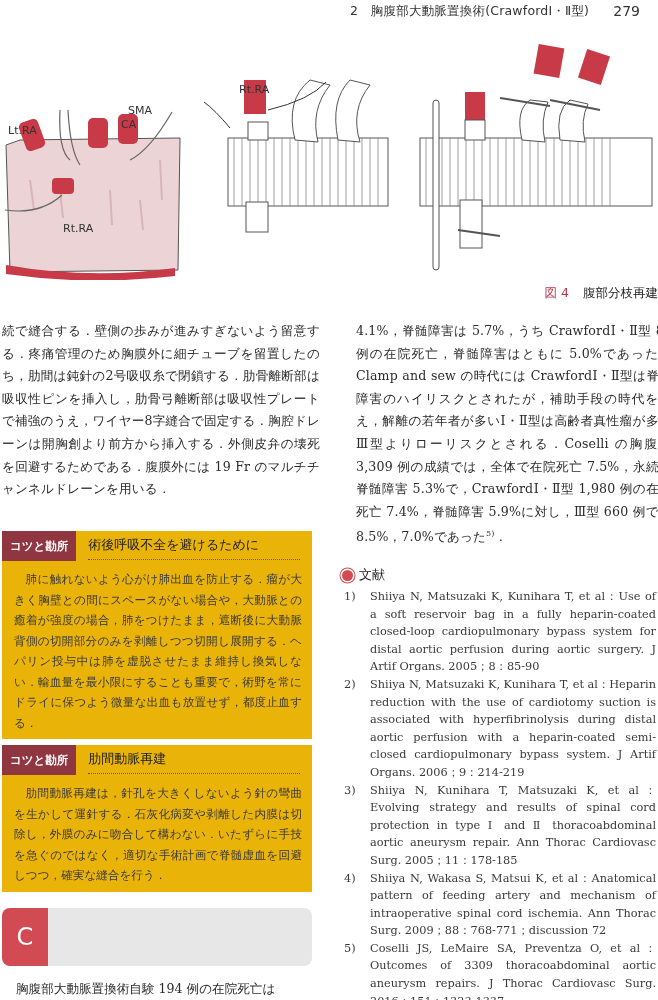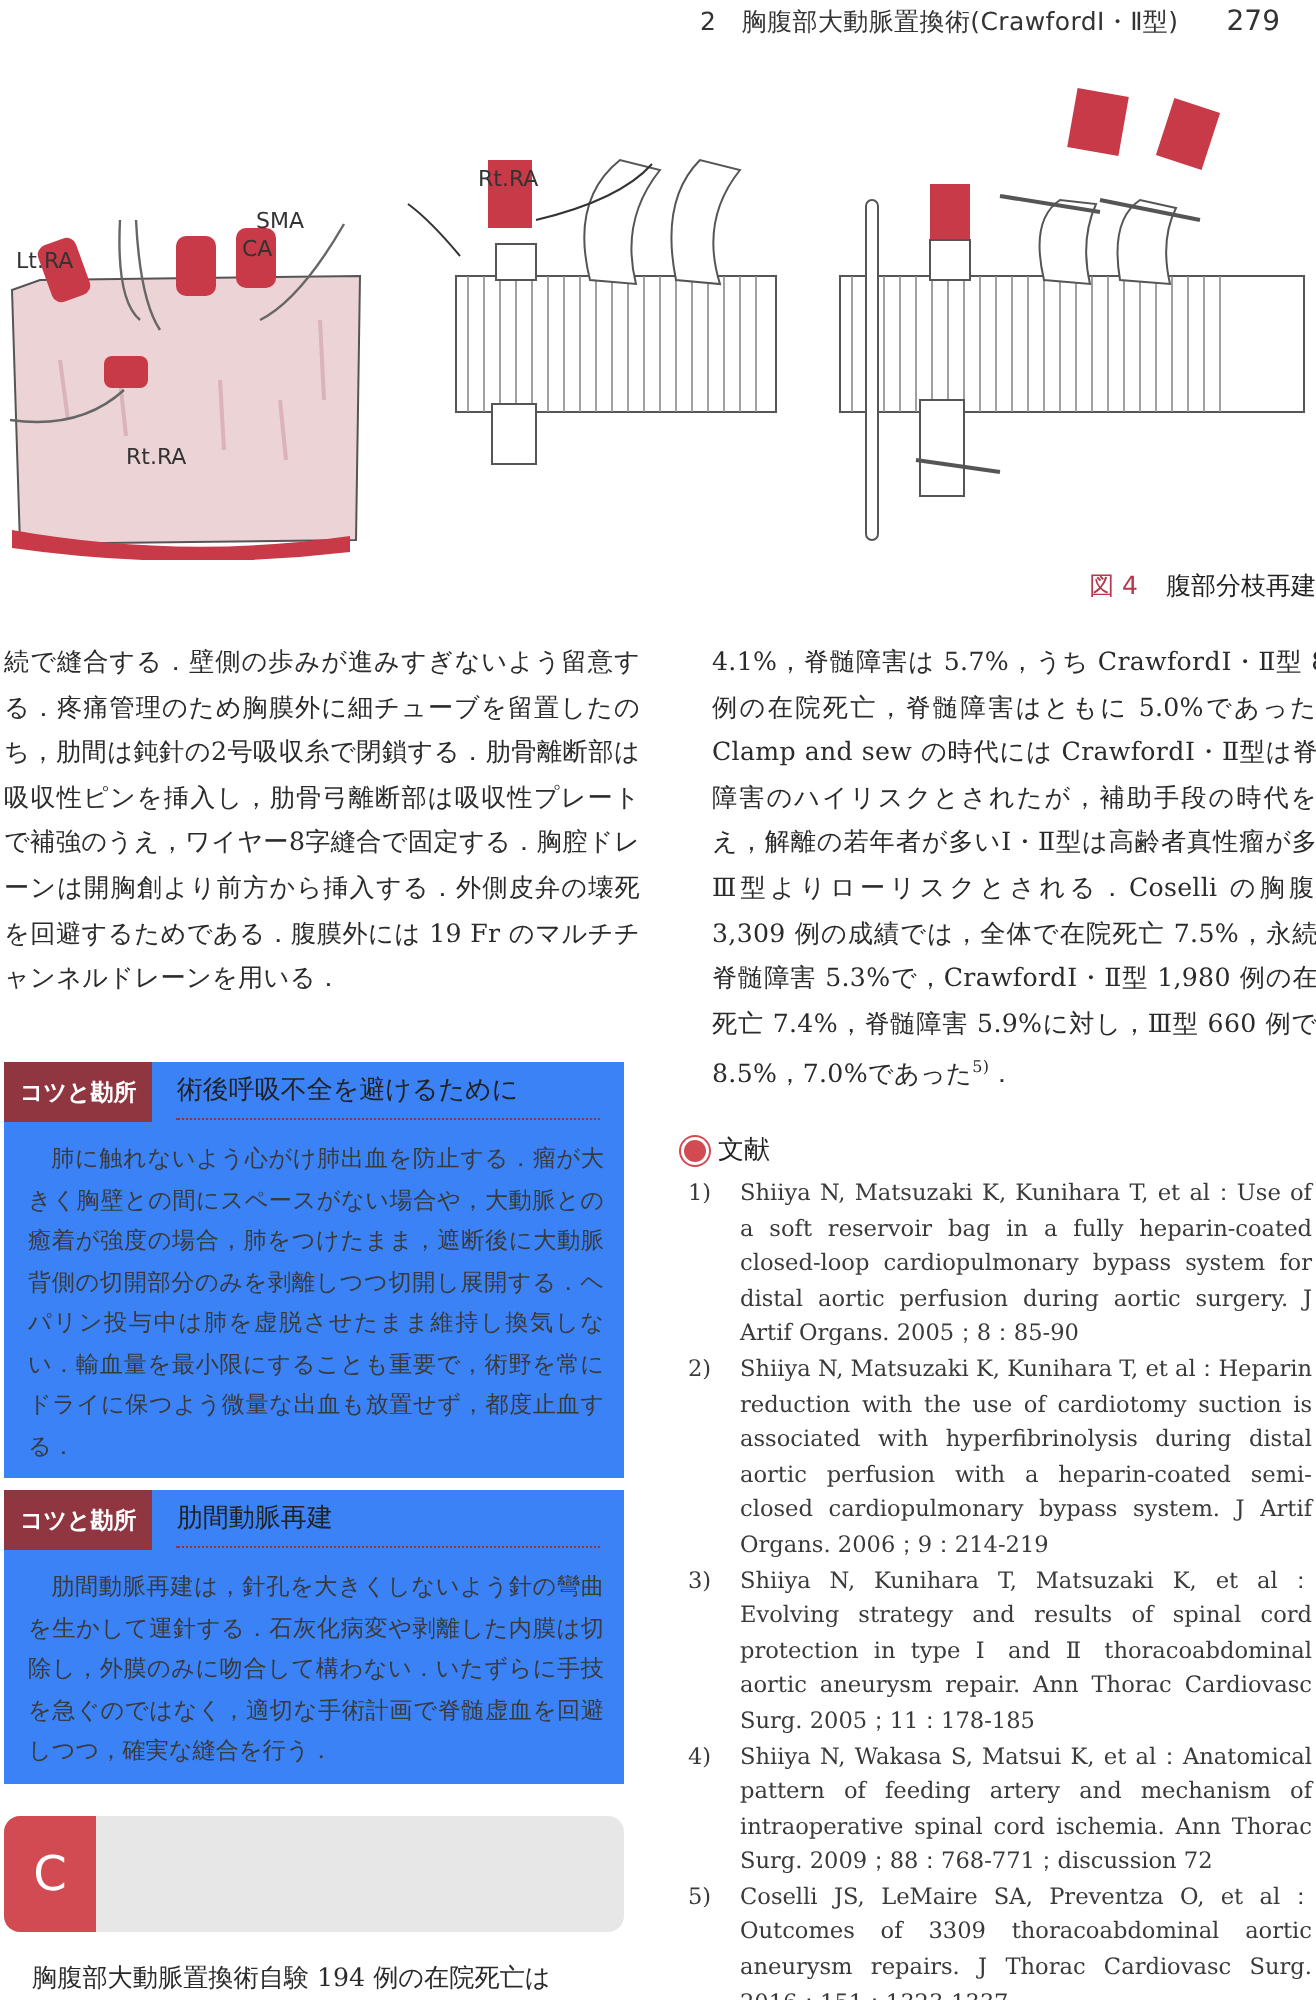--- a/index.html
+++ b/index.html
@@ -21,21 +21,21 @@
       position: absolute; top: 245px; left: 0; width: 658px; text-align: right;
       font-family: "DejaVu Sans", "Liberation Sans", sans-serif; font-size: 12.5px; color: #222;
     }
     .fig-caption .fig-num { color: #b5394a; margin-right: 10px; }
 
     .col { position: absolute; font-size: 12.6px; line-height: 22.6px; }
     .col-left { left: 2px; top: 320px; width: 318px; }
     .col-right { left: 356px; top: 320px; width: 316px; }
     .para { text-align: justify; letter-spacing: 0.15px; }
 
-    .tip-box { position: absolute; left: 2px; width: 310px; background: #3b82f6; }
+    .tip-box { position: absolute; left: 2px; width: 310px; background: #eab308; }
     .tip-head { display: flex; align-items: flex-start; height: 34px; }
     .tip-badge {
       background: #8f3640; color: #fff; font-family: "DejaVu Sans", "Liberation Sans", sans-serif;
       font-weight: bold; font-size: 11.5px; padding: 0 8px; height: 30px; line-height: 30px; white-space: nowrap;
     }
     .tip-title {
       margin-left: 12px; margin-right: 12px; flex: 1; font-family: Liberation Serif, serif;
       font-size: 13px; color: #222; line-height: 28px; border-bottom: 1px dotted #8f3640;
     }
     .tip-body {

